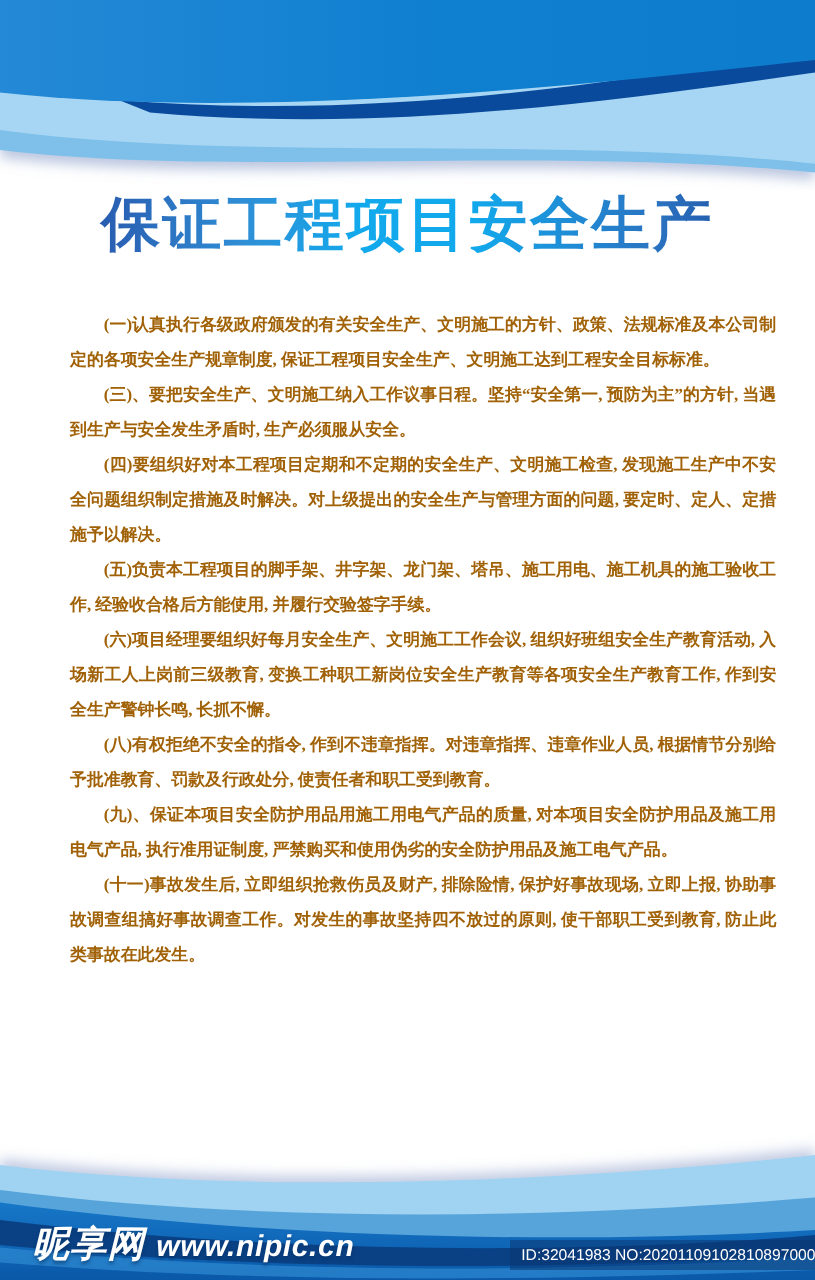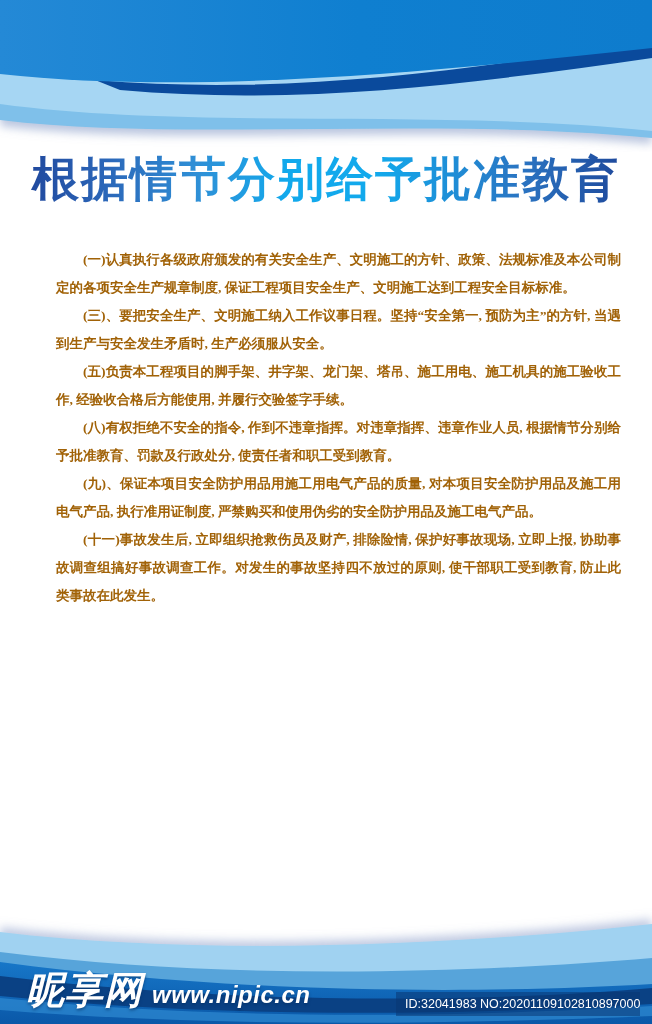--- a/index.html
+++ b/index.html
@@ -59,26 +59,26 @@
     display: flex;
     align-items: baseline;
     gap: 9px;
     color: #ffffff;
     font-family: "Liberation Sans", sans-serif;
     font-style: italic;
     font-weight: 700;
     text-shadow: 0 2px 3px rgba(5, 45, 95, 0.55);
     white-space: nowrap;
   }
-  .watermark .site-name { font-size: 38px; letter-spacing: 1px; }
+  .watermark .site-name { font-size: 29px; letter-spacing: 1px; }
   .watermark .site-url  { font-size: 24px; letter-spacing: 0.5px; }
 
   .id-strip {
     position: absolute;
-    right: 12px; bottom: 8px;
+    right: 0; bottom: 8px;
     width: 244px; height: 24px;
     background: rgba(9, 55, 115, 0.55);
     color: #ffffff;
     font-family: "Liberation Sans", sans-serif;
     font-size: 12.5px;
     line-height: 24px;
     padding-left: 9px;
     box-sizing: border-box;
     white-space: nowrap;
     overflow: hidden;
@@ -103,26 +103,28 @@
 
     <path d="M0,0 H652 V138 C430,116 180,142 0,120 Z" fill="#7fc0ea" filter="url(#hdrShadow)"></path>
 
     <path d="M0,0 H652 V131 C440,108 190,130 0,104 Z" fill="#a6d6f3"></path>
 
     <path d="M95,80 C290,96 470,70 652,40 L652,58 C470,84 300,106 120,90 Z" fill="#0a4a9c"></path>
 
     <path d="M0,0 H652 V48 C450,70 200,96 0,74 Z" fill="url(#hdrBlue)"></path>
   </svg>
 
-  <h1 class="poster-title">根据情节分别给予批准教育</h1>
+  <h1 class="poster-title">保证工程项目安全生产</h1>
 
   <section class="content">
     <p>(一)认真执行各级政府颁发的有关安全生产、文明施工的方针、政策、法规标准及本公司制定的各项安全生产规章制度, 保证工程项目安全生产、文明施工达到工程安全目标标准。</p>
     <p>(三)、要把安全生产、文明施工纳入工作议事日程。坚持“安全第一, 预防为主”的方针, 当遇到生产与安全发生矛盾时, 生产必须服从安全。</p>
+    <p>(四)要组织好对本工程项目定期和不定期的安全生产、文明施工检查, 发现施工生产中不安全问题组织制定措施及时解决。对上级提出的安全生产与管理方面的问题, 要定时、定人、定措施予以解决。</p>
     <p>(五)负责本工程项目的脚手架、井字架、龙门架、塔吊、施工用电、施工机具的施工验收工作, 经验收合格后方能使用, 并履行交验签字手续。</p>
+    <p>(六)项目经理要组织好每月安全生产、文明施工工作会议, 组织好班组安全生产教育活动, 入场新工人上岗前三级教育, 变换工种职工新岗位安全生产教育等各项安全生产教育工作, 作到安全生产警钟长鸣, 长抓不懈。</p>
     <p>(八)有权拒绝不安全的指令, 作到不违章指挥。对违章指挥、违章作业人员, 根据情节分别给予批准教育、罚款及行政处分, 使责任者和职工受到教育。</p>
     <p>(九)、保证本项目安全防护用品用施工用电气产品的质量, 对本项目安全防护用品及施工用电气产品, 执行准用证制度, 严禁购买和使用伪劣的安全防护用品及施工电气产品。</p>
     <p>(十一)事故发生后, 立即组织抢救伤员及财产, 排除险情, 保护好事故现场, 立即上报, 协助事故调查组搞好事故调查工作。对发生的事故坚持四不放过的原则, 使干部职工受到教育, 防止此类事故在此发生。</p>
   </section>
 
   <svg class="footer-graphic" width="652" height="130" viewBox="0 0 652 130" xmlns="http://www.w3.org/2000/svg">
     <defs>
       <linearGradient id="ftrBlue" x1="0" y1="0" x2="0" y2="1">
         <stop offset="0" stop-color="#1777c8"></stop>
         <stop offset="1" stop-color="#0a58a8"></stop>

